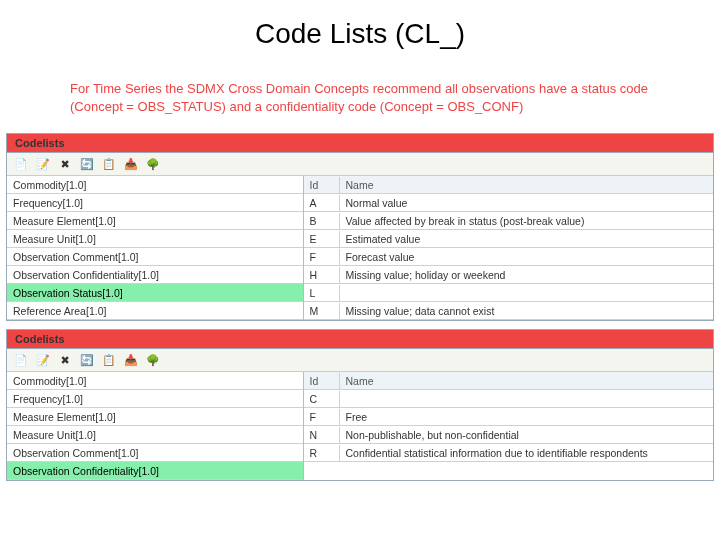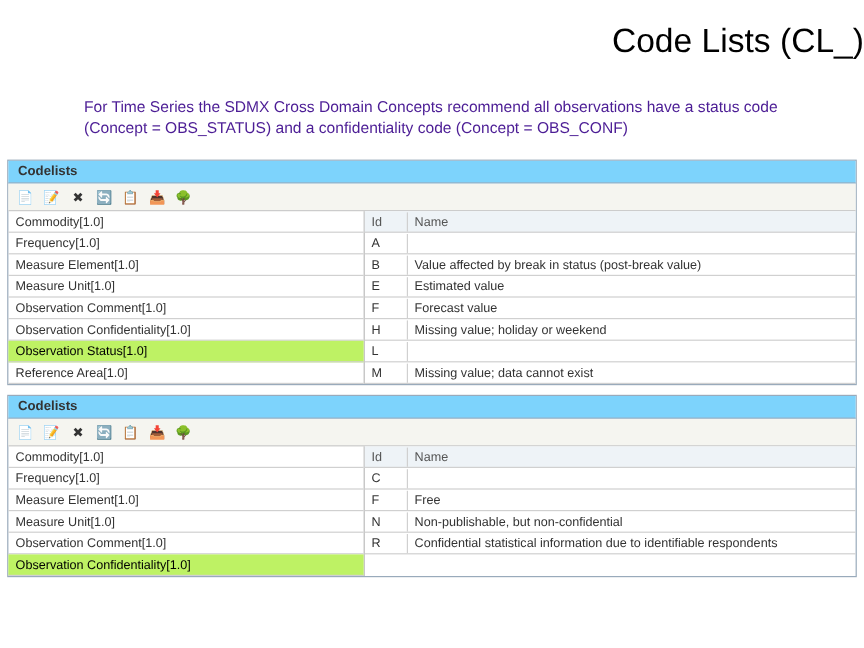--- a/index.html
+++ b/index.html
@@ -6,38 +6,38 @@
   body {
     margin: 0;
     width: 720px;
     height: 540px;
     font-family: Arial, sans-serif;
     background: #fff;
     overflow: hidden;
   }
   .slide-title {
     font-size: 28px;
-    text-align: right;
+    text-align: center;
     margin: 18px 0 30px 0;
     font-weight: normal;
   }
   .body-text {
     font-size: 13px;
     line-height: 1.35;
     margin: 0 60px 18px 70px;
-    color: #4c1d95;
+    color: #ef4444;
   }
   .panel {
     border: 1px solid #9ab;
     margin: 0 6px 8px 6px;
     font-size: 11px;
     color: #333;
   }
   .panel-header {
-    background: #7dd3fc;
+    background: #ef4444;
     border-bottom: 1px solid #9ab;
     padding: 3px 8px;
     font-weight: bold;
     font-size: 11px;
   }
   .toolbar {
     background: #f5f5f0;
     border-bottom: 1px solid #ccc;
     padding: 3px 6px;
     display: flex;
@@ -68,21 +68,21 @@
     min-height: 18px;
     align-items: center;
     font-size: 10.5px;
   }
   .row.header {
     background: #eef3f7;
     font-weight: normal;
     color: #444;
   }
   .row.selected {
-    background: #bef264;
+    background: #86efac;
     color: #000;
   }
   .left-col .row { padding: 2px 6px; }
   .right-col .row .cell-id {
     width: 36px;
     padding: 2px 6px;
     border-right: 1px solid #d0d0d0;
   }
   .right-col .row .cell-name {
     flex: 1;
@@ -121,20 +121,21 @@
         <div class="row selected">Observation Status[1.0]</div>
         <div class="row">Reference Area[1.0]</div>
       </div>
     <div class="right-col" id="p1-right">
         <div class="row header">
           <div class="cell-id">Id</div>
           <div class="cell-name">Name</div>
         </div>
         <div class="row">
           <div class="cell-id">A</div>
+          <div class="cell-name">Normal value</div>
         </div>
         <div class="row">
           <div class="cell-id">B</div>
           <div class="cell-name">Value affected by break in status (post-break value)</div>
         </div>
         <div class="row">
           <div class="cell-id">E</div>
           <div class="cell-name">Estimated value</div>
         </div>
         <div class="row">

